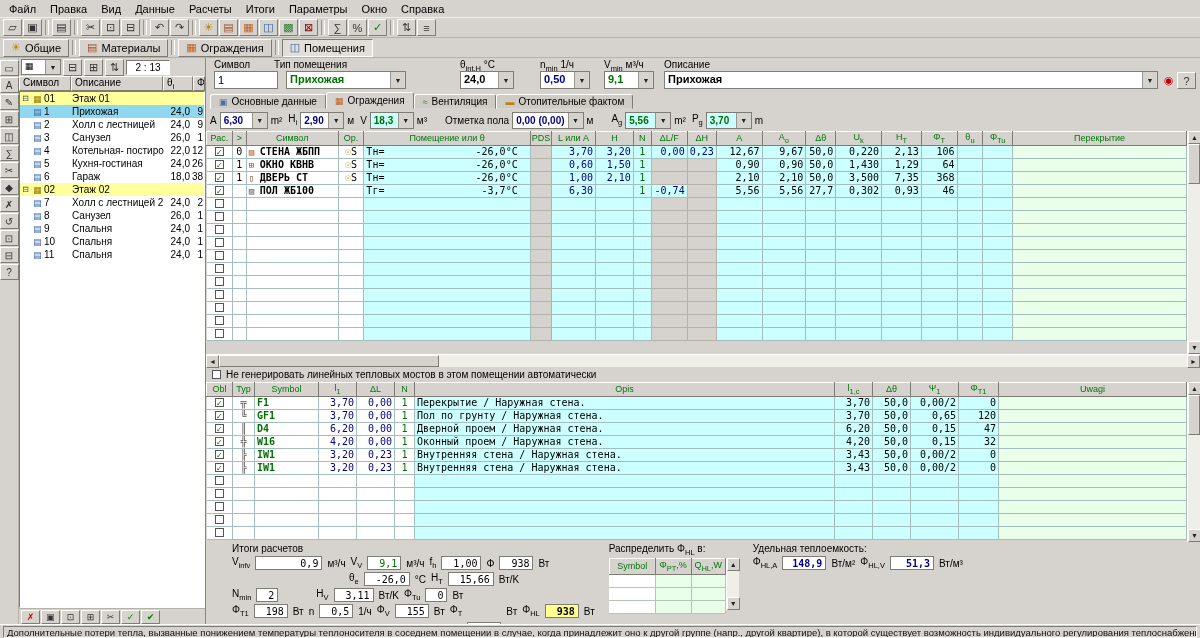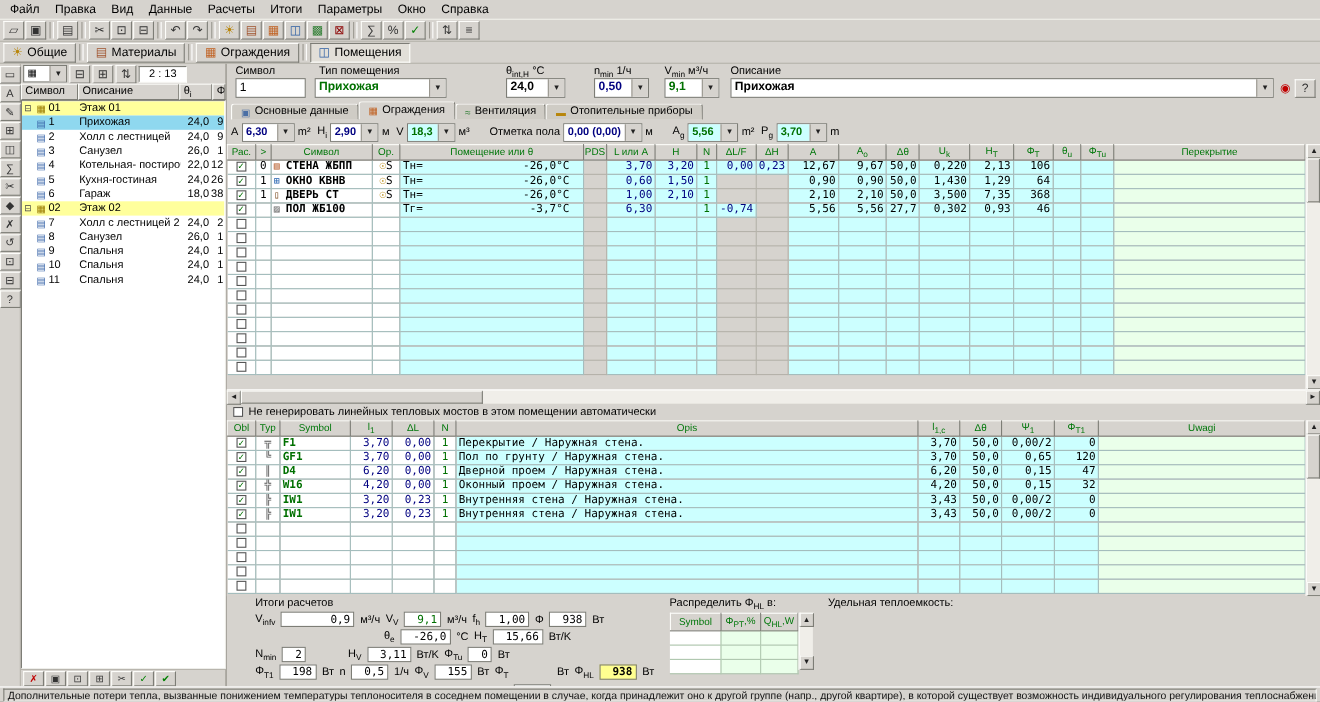--- a/index.html
+++ b/index.html
@@ -396,21 +396,21 @@
           <div class="tbtn bevel-out">
             <span style="color: rgb(0, 128, 0);">✔</span>
           </div>
         </div>
     </div>
 
     <div id="rightpanel">
       <div id="form1">
         <div class="flabel" style="left:8px">Символ</div>
         <input class="field fpos" style="left: 8px; width: 64px;" value="1">
-        <div class="flabel" style="left:84px">Тип помещения</div>
+        <div class="flabel" style="left:68px">Тип помещения</div>
         <div class="combo fpos" style="left:80px;width:120px">
           <span class="cval t-green b">Прихожая</span>
           <span class="drop">▼</span>
         </div>
         <div class="flabel" style="left:254px">θ<sub>int,H</sub> °C</div>
         <div class="combo fpos" style="left:254px;width:54px">
           <span class="cval b">24,0</span>
           <span class="drop">▼</span>
         </div>
         <div class="flabel" style="left:334px">n<sub>min</sub> 1/ч</div>
@@ -440,21 +440,21 @@
           <div class="tab active">
             <span class="tabi" style="color: rgb(192, 96, 32);">▦</span>
             <span>Ограждения</span>
           </div>
           <div class="tab">
             <span class="tabi" style="color: rgb(46, 125, 50);">≈</span>
             <span>Вентиляция</span>
           </div>
           <div class="tab">
             <span class="tabi" style="color: rgb(184, 134, 11);">▬</span>
-            <span>Отопительные приборы</span>
+            <span>Отопительные фактом</span>
           </div>
         </div>
       <div id="form2">
           <div class="g2">
             <span class="glab">A</span>
             <div class="gfield gv-blue">
               <span class="gval" style="min-width: 31px;">6,30</span>
               <span class="drop">▼</span>
             </div>
             <span class="gunit">m²</span>
@@ -1270,20 +1270,28 @@
             </table>
             <div class="vscroll" style="height:52px">
               <div class="sbtn">▲</div>
               <div class="strack"></div>
               <div class="sbtn">▼</div>
             </div>
           </div>
         </div>
         <div>
           <div class="sectitle">Удельная теплоемкость:</div>
+          <div class="srow" id="specfields">
+              <span class="slab">Φ<sub>HL,A</sub></span>
+              <div class="sfield b t-blue" style="min-width: 44px;">148,9</div>
+              <span class="sunit">Вт/м²</span>
+              <span class="slab">Φ<sub>HL,V</sub></span>
+              <div class="sfield b t-blue" style="min-width: 44px;">51,3</div>
+              <span class="sunit">Вт/м³</span>
+            </div>
         </div>
       </div>
     </div>
   </div>
 
   <div id="statusbar">
     <div id="statustext">Дополнительные потери тепла, вызванные понижением температуры теплоносителя в соседнем помещении в случае, когда принадлежит оно к другой группе (напр., другой квартире), в которой существует возможность индивидуального регулирования теплоснабжения или дополнительные потери тепла, вызванные фактом, что соседнее помещение находится с...</div>
   </div>
 </div>
 

